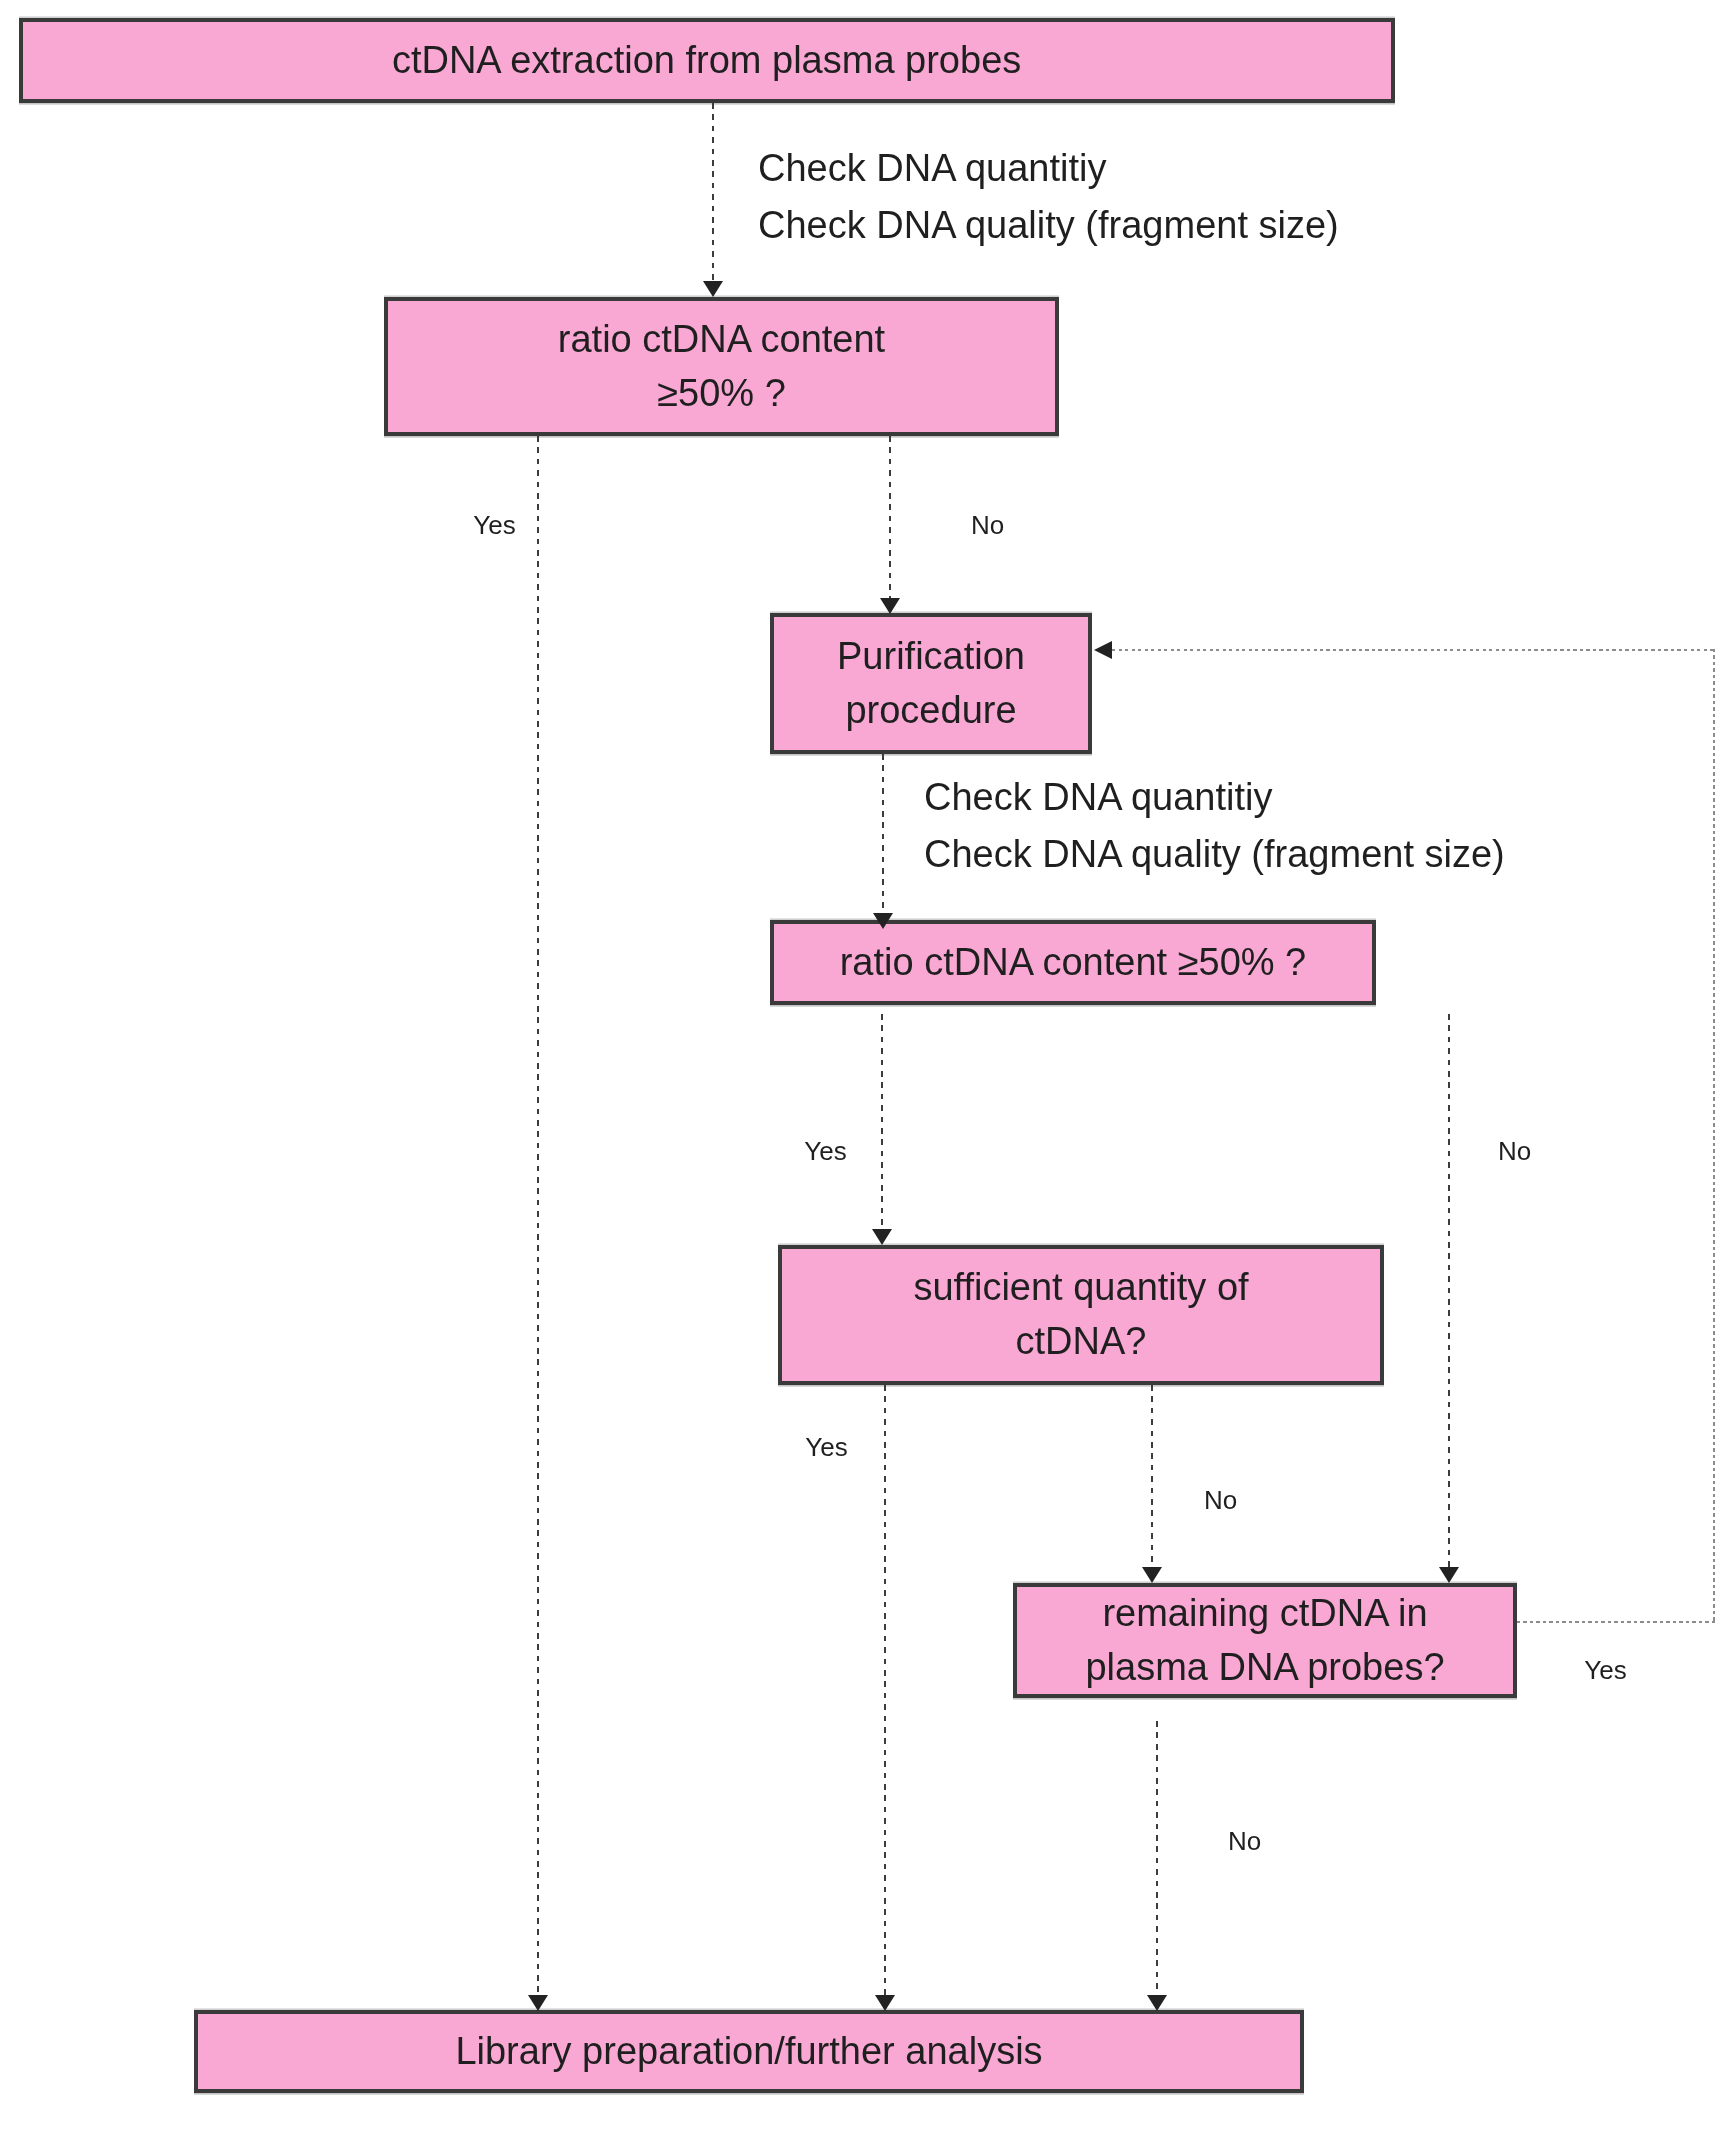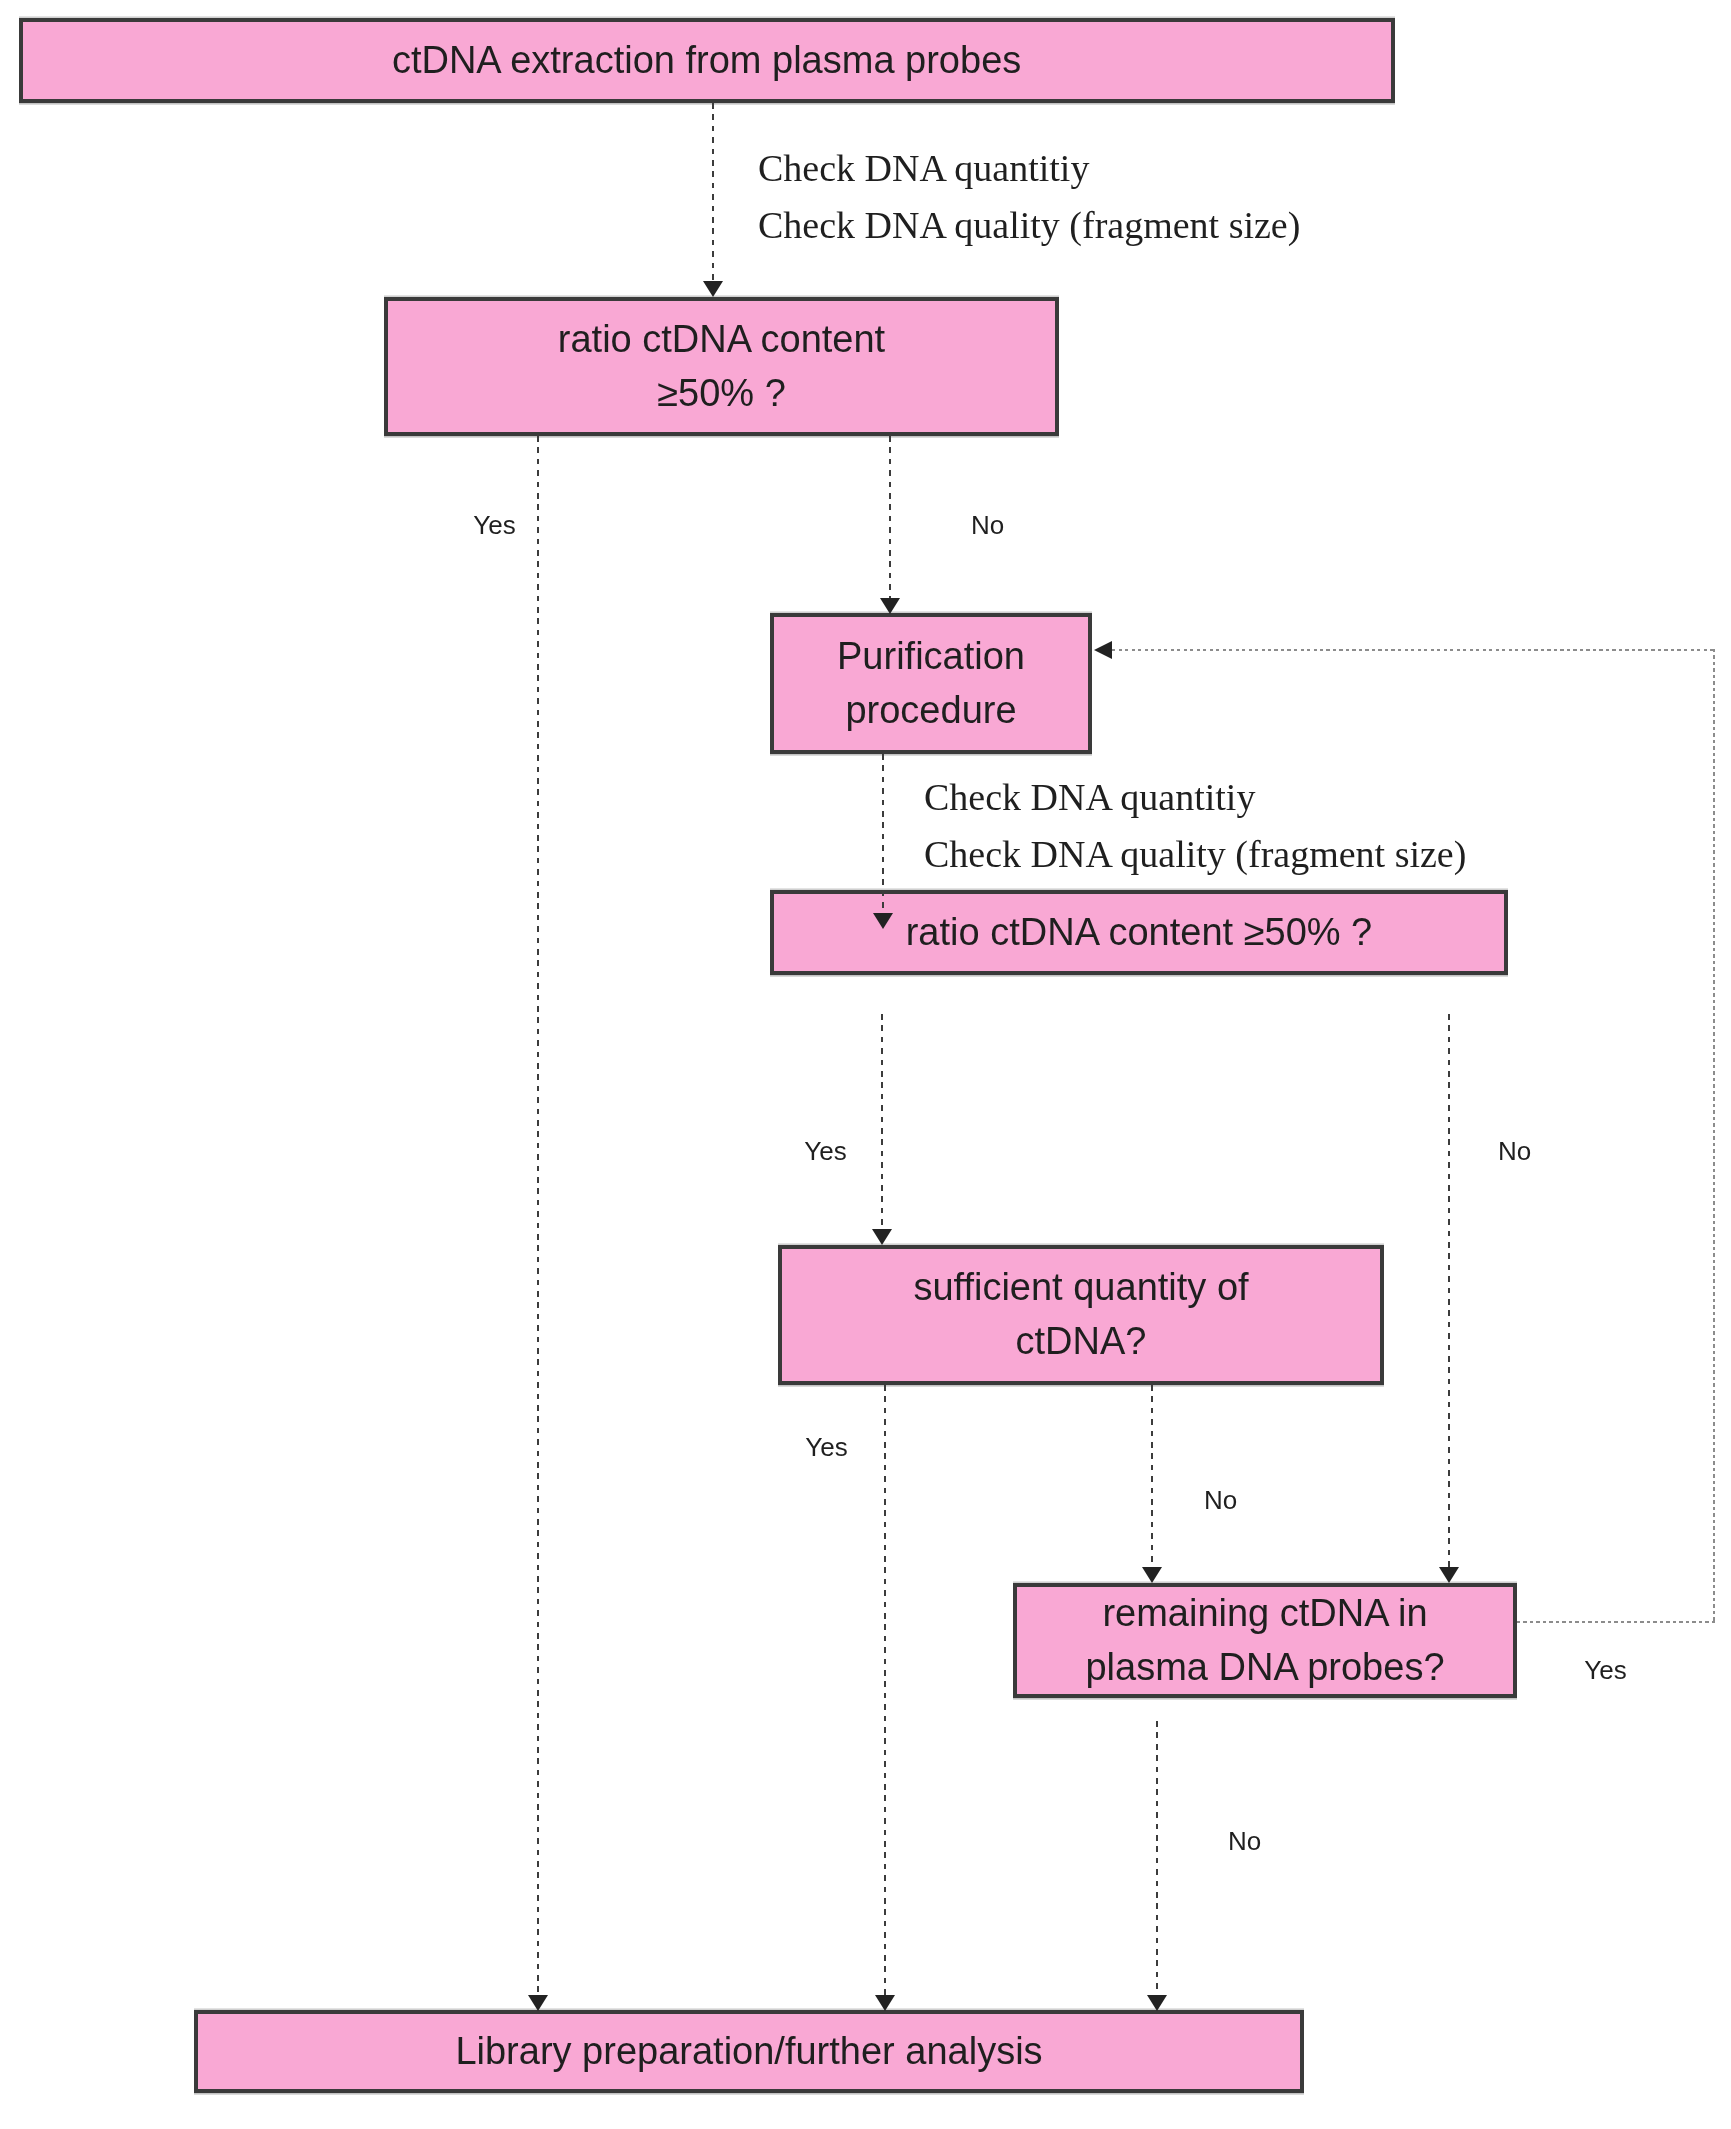--- a/index.html
+++ b/index.html
@@ -57,21 +57,20 @@
     white-space:nowrap;
     color:#1f1f1f;
   }
   .elabel.center{width:105px;text-align:center;}
   .mlabel{
     position:absolute;
     font-size:38px;
     line-height:57px;
     white-space:nowrap;
     color:#1f1f1f;
-    font-family:Liberation Serif, serif;
   }
 </style>
 </head>
 <body>
 
 <div id="canvas">
 
   <div class="box" style="left:18.6px;top:18px;width:1376px;height:85px;">
     <span>ctDNA extraction from plasma probes</span>
   </div>
@@ -79,21 +78,21 @@
   <div class="box" style="left:384px;top:297px;width:675px;height:139px;">
     <span>ratio ctDNA content</span>
     <span>≥50% ?</span>
   </div>
 
   <div class="box" style="left:770px;top:613px;width:322px;height:141px;">
     <span>Purification</span>
     <span>procedure</span>
   </div>
 
-  <div class="box" style="left:770px;top:890px;width:738px;height:85px;">
+  <div class="box" style="left:770px;top:920px;width:606px;height:85px;">
     <span>ratio ctDNA content ≥50% ?</span>
   </div>
 
   <div class="box" style="left:778px;top:1245px;width:606px;height:140px;text-align:center;">
     <span>sufficient quantity of</span>
     <span>ctDNA?</span>
   </div>
 
   <div class="box" style="left:1013px;top:1583px;width:504px;height:115px;">
     <span>remaining ctDNA in</span>

